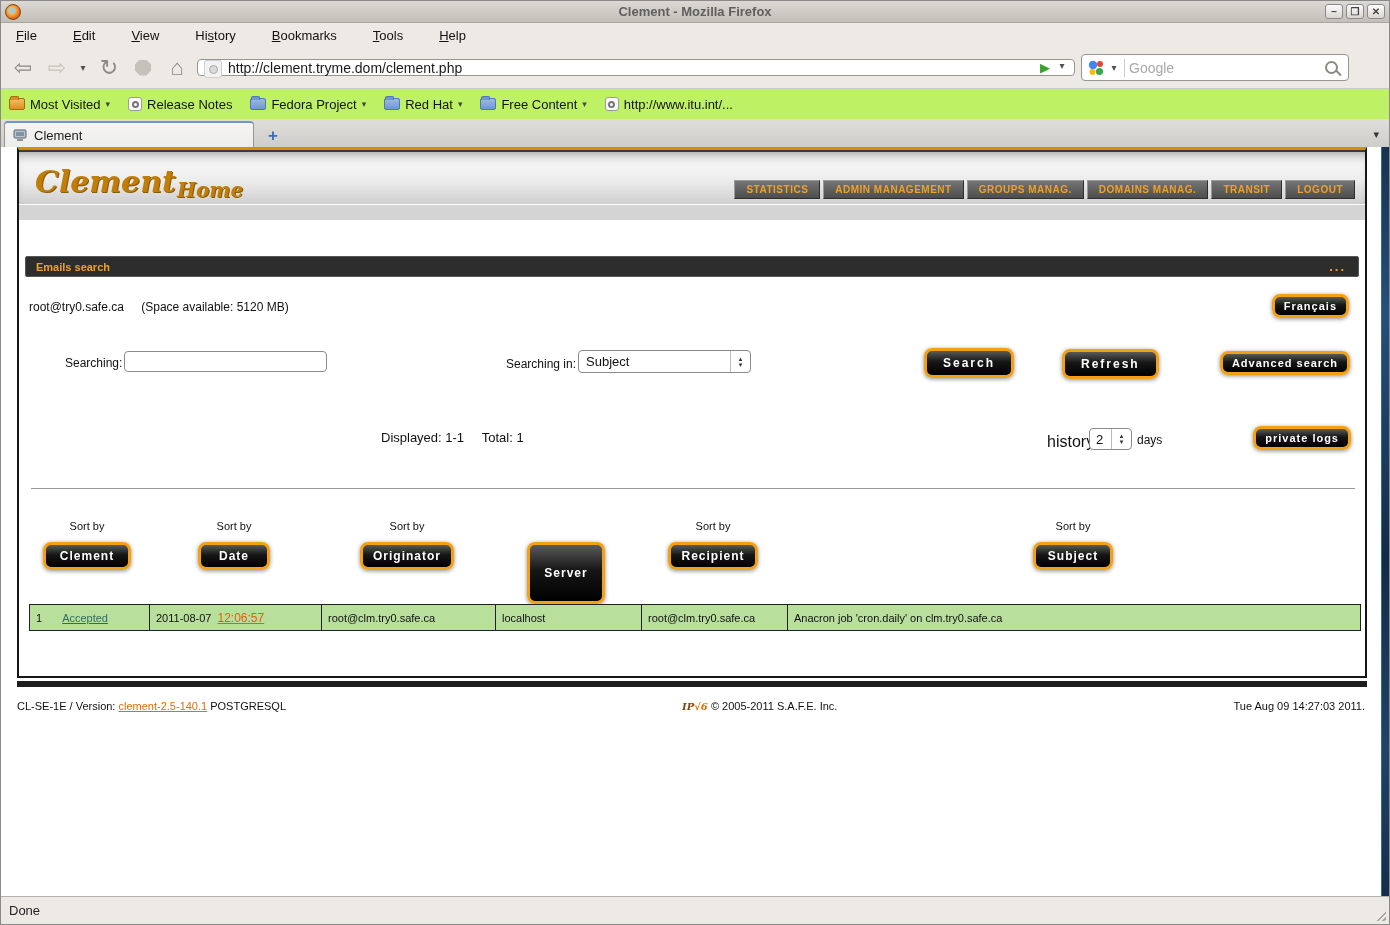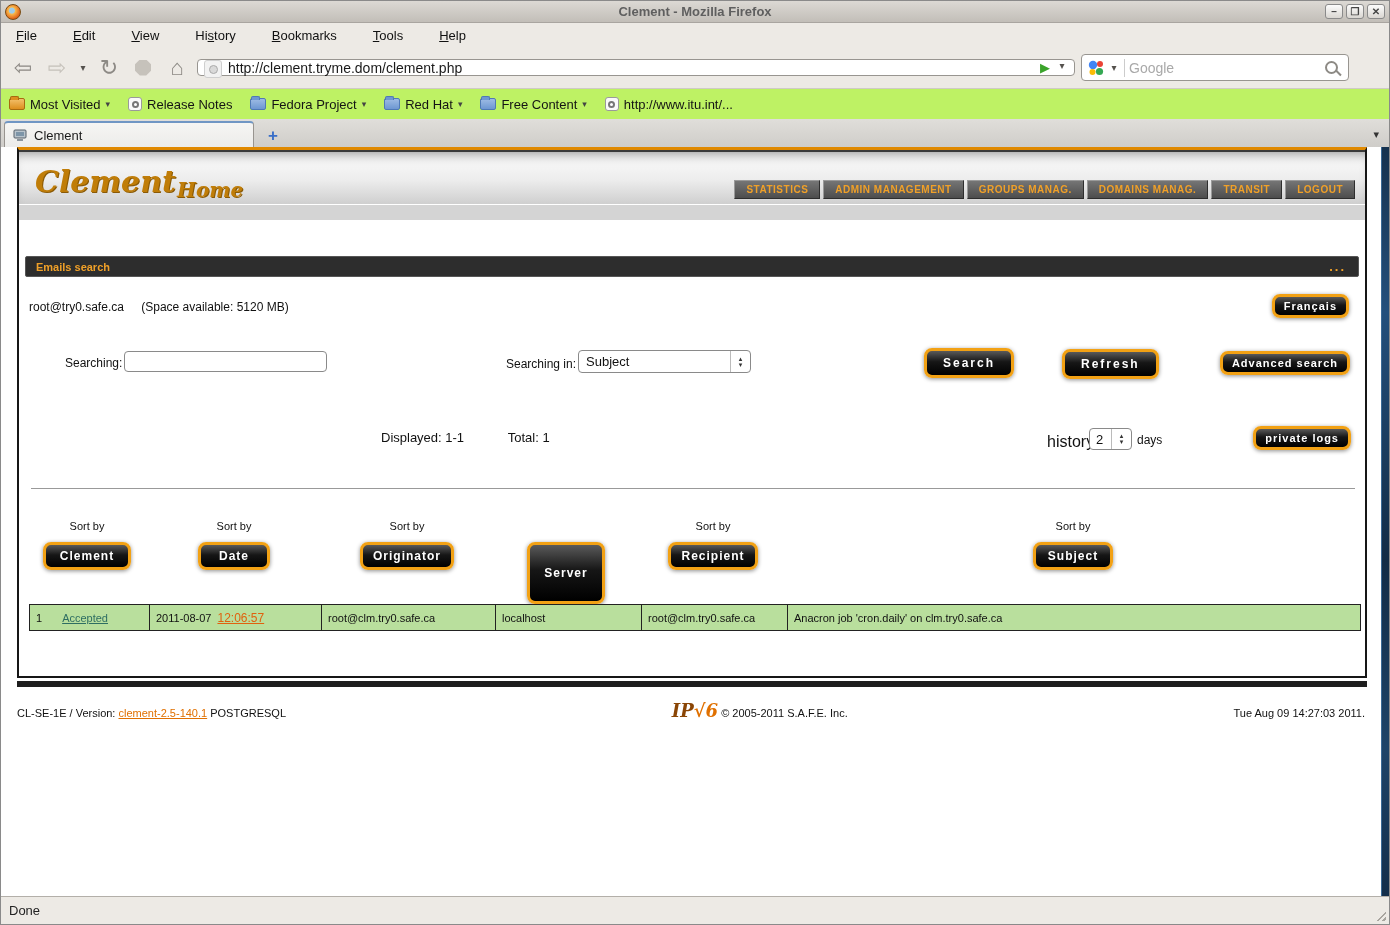--- a/index.html
+++ b/index.html
@@ -111,21 +111,21 @@
                 background:#fff; display:flex; align-items:center; }
   .gtk-select .val { flex:1; font-size:13px; color:#111; padding-left:7px; }
   .spin-col { width:20px; align-self:stretch; border-left:1px solid #bbb; display:flex; flex-direction:column;
               align-items:center; justify-content:center; line-height:6px; }
   .spin-col span { font-size:7px; color:#333; }
   .btn-search { position:absolute; left:905px; top:128px; }
   .btn-refresh { position:absolute; left:1043px; top:129px; }
   .btn-advanced { position:absolute; right:15px; top:131px; }
 
   .displayed { position:absolute; left:362px; top:210px; font-size:13px; color:#111; }
-  .displayed .tot { margin-left:40px; }
+  .displayed .tot { margin-left:14px; }
   .hist-label { position:absolute; left:1028px; top:213px; font-size:16px; color:#111; }
   .hist-spin { position:absolute; left:1070px; top:208px; width:43px; height:22px; border:1px solid #8a8a8a; border-radius:4px;
                background:#fff; display:flex; align-items:center; }
   .hist-spin .val { flex:1; font-size:13px; color:#111; padding-left:6px; }
   .days-label { position:absolute; left:1118px; top:213px; font-size:12px; color:#111; }
   .btn-privlogs { position:absolute; right:14px; top:206px; }
 
   .sep-line { position:absolute; left:12px; right:10px; top:268px; height:1px; background:#999; }
 
   .sort-block { position:absolute; top:300px; width:124px; text-align:center; }
@@ -138,21 +138,21 @@
   .c-status{width:120px;} .c-date{width:172px;} .c-orig{width:174px;} .c-server{width:146px;} .c-recip{width:146px;} .c-subj{flex:1;}
   .link-status { color:#2e6e62; text-decoration:underline; margin-left:20px; }
   .link-time { color:#e0610e; text-decoration:underline; font-size:12px; margin-left:6px; }
 
   .bar2 { margin:3px 22px 0 16px; height:6px; background:#1e1e1e; }
 
   .page-footer { margin:13px 24px 0 16px; display:flex; align-items:baseline; font-size:11px; color:#111; }
   .f-left { white-space:nowrap; }
   .f-left a { color:#e07000; }
   .f-center { flex:1; text-align:center; }
-  .ipv6 { font-family:"DejaVu Serif",serif; font-style:italic; font-weight:bold; font-size:18px; color:#8a4505; margin-right:0; }
+  .ipv6 { font-family:"DejaVu Serif",serif; font-style:italic; font-weight:bold; font-size:10px; color:#8a4505; margin-right:0; }
   .ipv6 .six { color:#e07000; }
   .f-right { white-space:nowrap; }
 
   
   .statusbar { height:28px; background:#edeae5; border-top:1px solid #b3afa9; display:flex; align-items:center;
                padding:0 8px; font-size:13px; color:#222; position:relative; }
   .grip { position:absolute; right:3px; bottom:3px; width:12px; height:12px;
           background:repeating-linear-gradient(135deg,#edeae5 0 2px,#a9a59f 2px 4px);
           clip-path:polygon(100% 0,100% 100%,0 100%); }
 </style>

